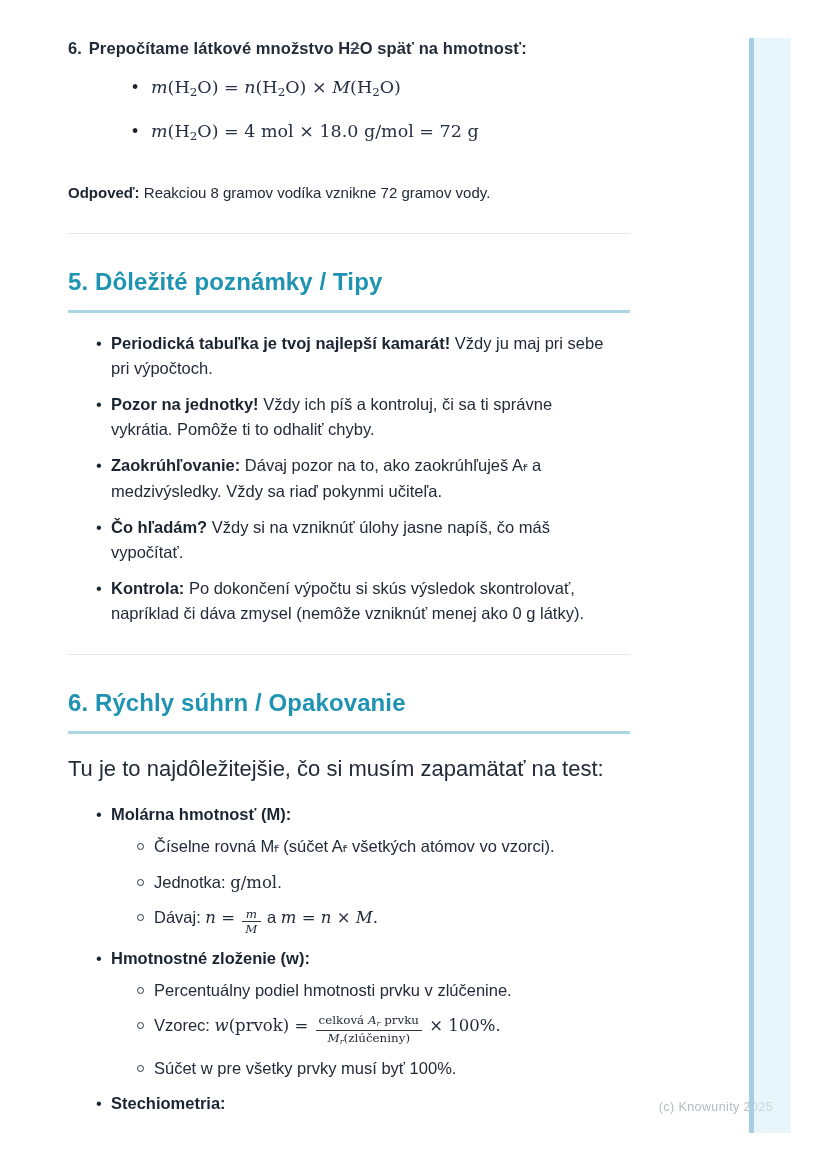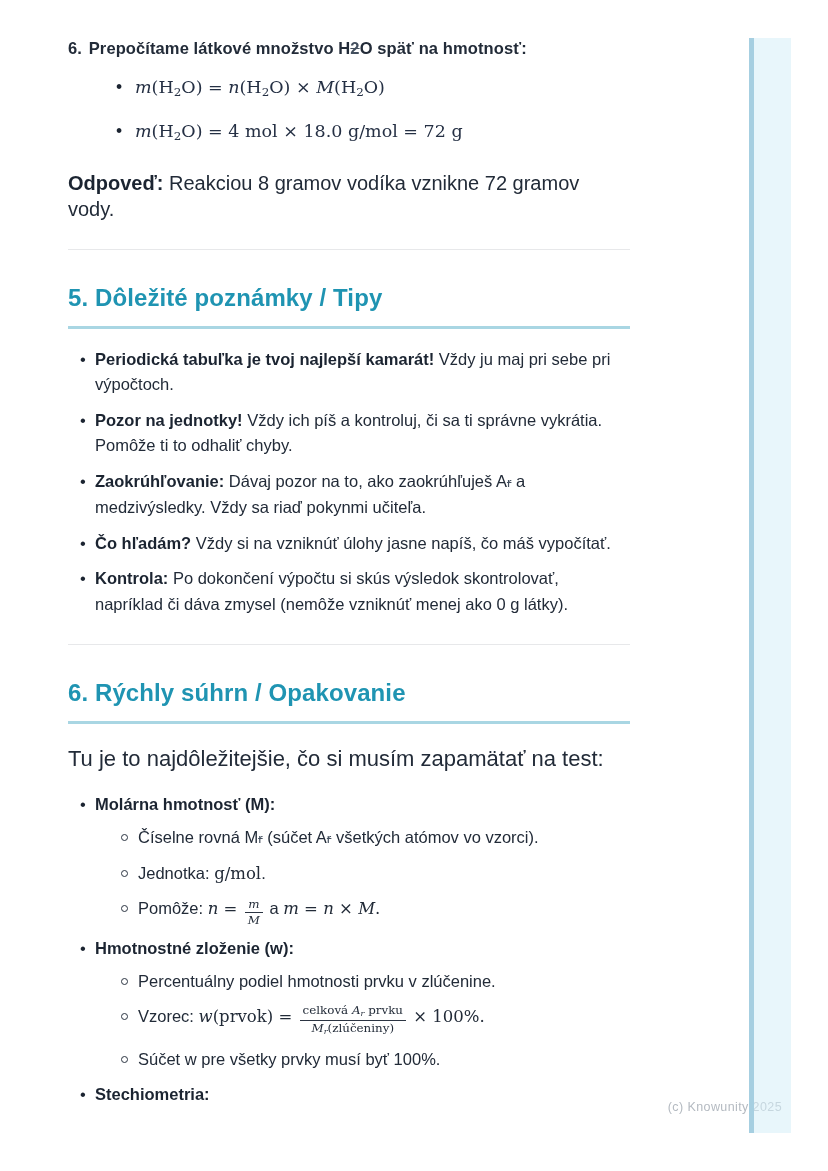--- a/index.html
+++ b/index.html
@@ -24,33 +24,33 @@
   .mi{font-family:"DejaVu Serif","Liberation Serif",serif;font-style:italic;}
   .sb{font-size:0.68em;vertical-align:-0.28em;}
   .frac{display:inline-block;text-align:center;vertical-align:-0.62em;line-height:1.05;margin:0 2px;}
   .frac .num{display:block;font-size:0.72em;padding:0 3px 1px;border-bottom:1px solid #2b3442;}
   .frac .den{display:block;font-size:0.72em;padding:1px 3px 0;}
 
   .num-item{display:flex;font-size:16.5px;line-height:24px;}
   .num-item .num{margin-right:7px;font-weight:700;}
   .step-title{font-weight:700;letter-spacing:0.1px;}
 
-  ul{list-style:none;margin:0;padding:0;}
+  ul{list-style:none;margin:16px;padding:0;}
   .math-list{margin-top:14px;}
   .math-list li{
     position:relative;padding-left:67px;
     font-size:17.5px;line-height:26px;margin-bottom:13px;
     color:#253044;
   }
   .math-list li::before{
     content:"\2022";position:absolute;left:48px;top:0;
     color:#1b2431;font-family:"Liberation Sans",sans-serif;
   }
 
-  .answer{margin:20px 0 0;font-size:20px;line-height:26px;}
+  .answer{margin:30px 0 0;font-size:15px;line-height:26px;}
 
   .rule{border:none;border-top:1px solid #e7e8ea;margin:27px 0 0;}
 
   .heading{
     margin:30px 0 0;
     font-size:24px;line-height:35px;
     font-weight:700;color:#1f94b2;
     padding-bottom:11px;
     border-bottom:3px solid #a9d6e3;
     letter-spacing:0.1px;
@@ -77,21 +77,21 @@
     font-size:16.5px;line-height:25px;
     margin-bottom:10px;color:#222b38;
   }
   .subs li::before{
     content:"";position:absolute;left:26px;top:9px;
     width:5px;height:5px;border:1.5px solid #2b3442;border-radius:50%;
     background:transparent;
   }
 
   .watermark{
-    position:absolute;right:46px;top:1100px;
+    position:absolute;right:55px;top:1100px;
     font-size:12.5px;letter-spacing:0.4px;color:#b4bac1;
     z-index:1;white-space:nowrap;
   }
   .scroll-strip{
     position:absolute;left:749px;top:38px;
     width:37px;height:1095px;
     background:rgba(214,238,248,0.55);
     border-left:5px solid #a6cfe1;
     z-index:2;
   }
@@ -131,21 +131,21 @@
     <h2 class="heading">6. Rýchly súhrn / Opakovanie</h2>
 
     <p class="intro">Tu je to najdôležitejšie, čo si musím zapamätať na test:</p>
 
     <ul class="bullets groups">
       <li class="group">
         <div class="gtitle"><span class="bd">Molárna hmotnosť (M):</span></div>
         <ul class="subs">
           <li><span>Číselne rovná M</span><span class="stk sm">r</span><span> (súčet A</span><span class="stk sm">r</span><span> všetkých atómov vo vzorci).</span></li>
           <li><span>Jednotka: </span><span class="m">g/mol</span><span>.</span></li>
-          <li><span>Pomôže: </span><span class="mi">n</span><span class="m"> = </span><span class="frac"><span class="num"><span class="mi">m</span></span><span class="den"><span class="mi">M</span></span></span><span> a </span><span class="mi">m</span><span class="m"> = </span><span class="mi">n</span><span class="m"> × </span><span class="mi">M</span><span class="m">.</span></li>
+          <li><span>Dávaj: </span><span class="mi">n</span><span class="m"> = </span><span class="frac"><span class="num"><span class="mi">m</span></span><span class="den"><span class="mi">M</span></span></span><span> a </span><span class="mi">m</span><span class="m"> = </span><span class="mi">n</span><span class="m"> × </span><span class="mi">M</span><span class="m">.</span></li>
         </ul>
       </li>
       <li class="group">
         <div class="gtitle"><span class="bd">Hmotnostné zloženie (w):</span></div>
         <ul class="subs">
           <li><span>Percentuálny podiel hmotnosti prvku v zlúčenine.</span></li>
           <li><span>Vzorec: </span><span class="mi">w</span><span class="m">(prvok) = </span><span class="frac"><span class="num"><span class="m">celková </span><span class="mi">A</span><span class="mi sb">r</span><span class="m"> prvku</span></span><span class="den"><span class="mi">M</span><span class="mi sb">r</span><span class="m">(zlúčeniny)</span></span></span><span class="m"> × 100%.</span></li>
           <li><span>Súčet w pre všetky prvky musí byť 100%.</span></li>
         </ul>
       </li>

